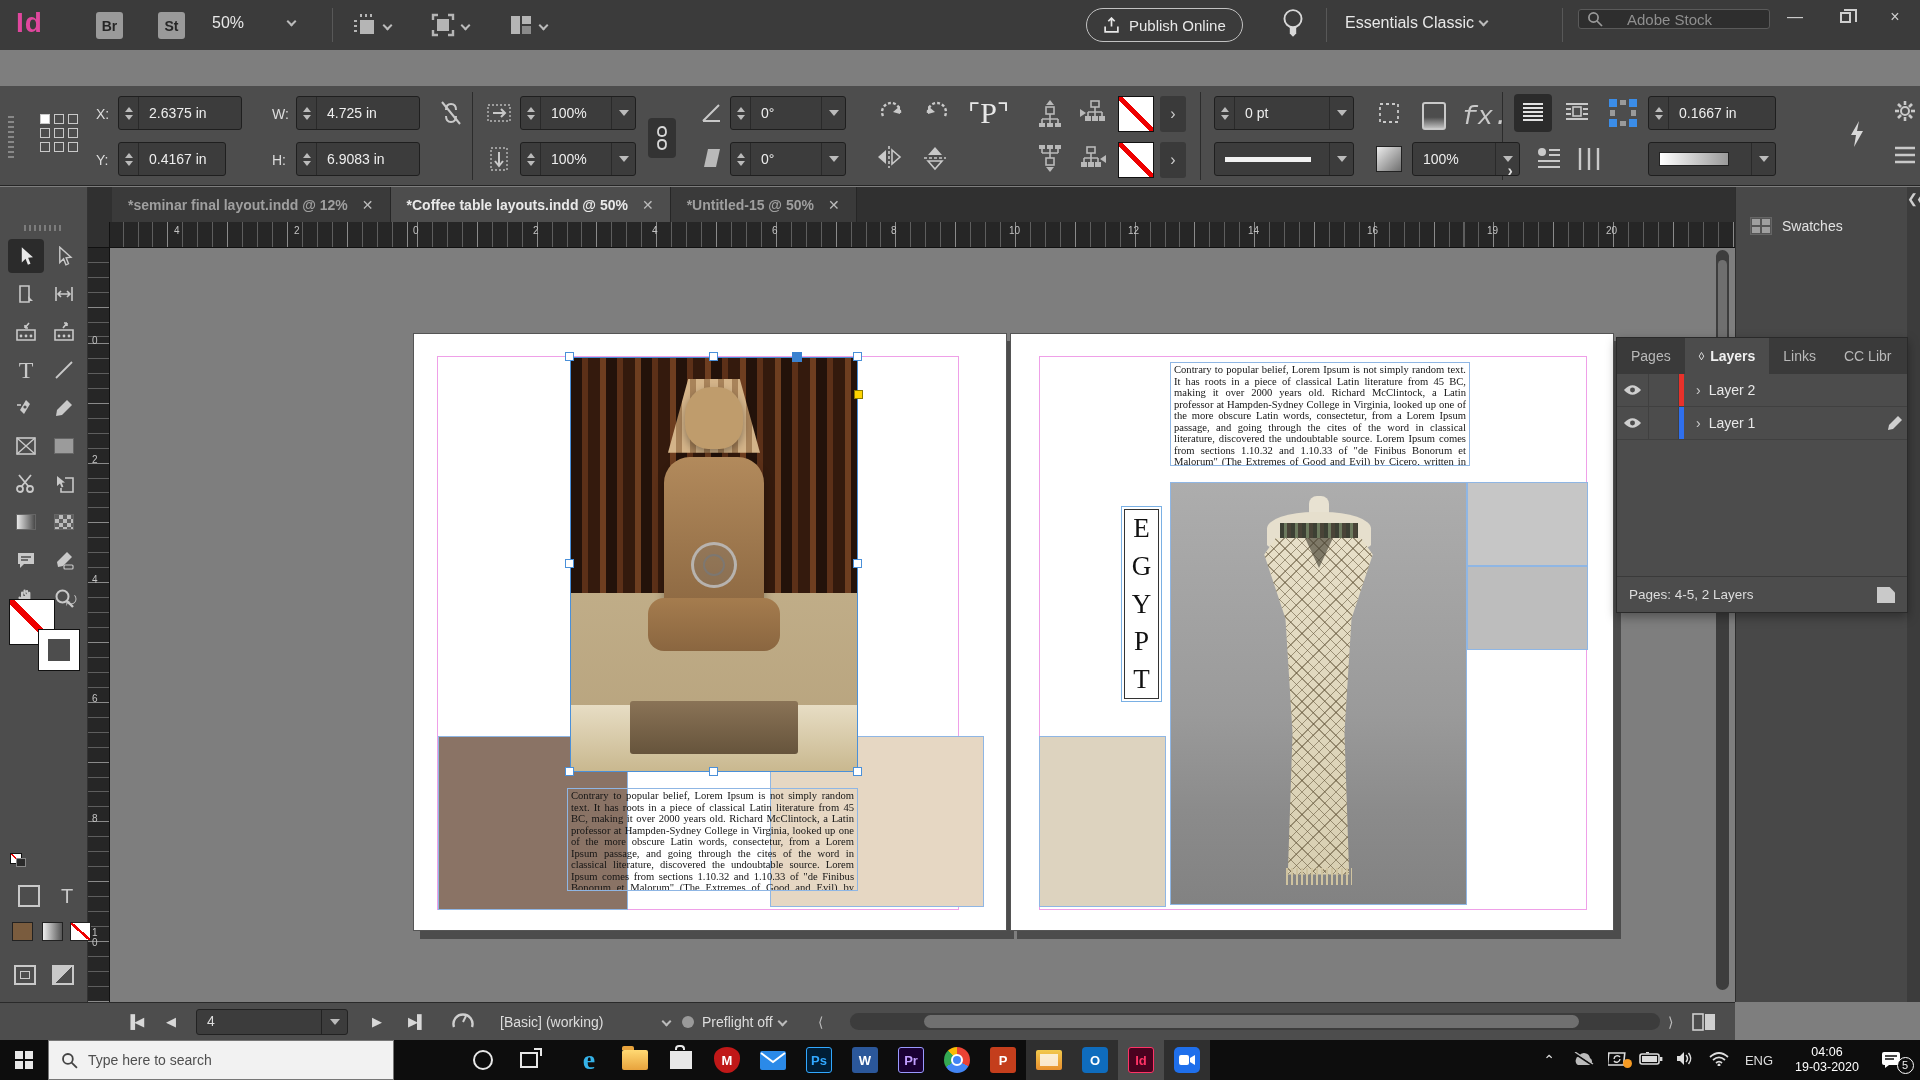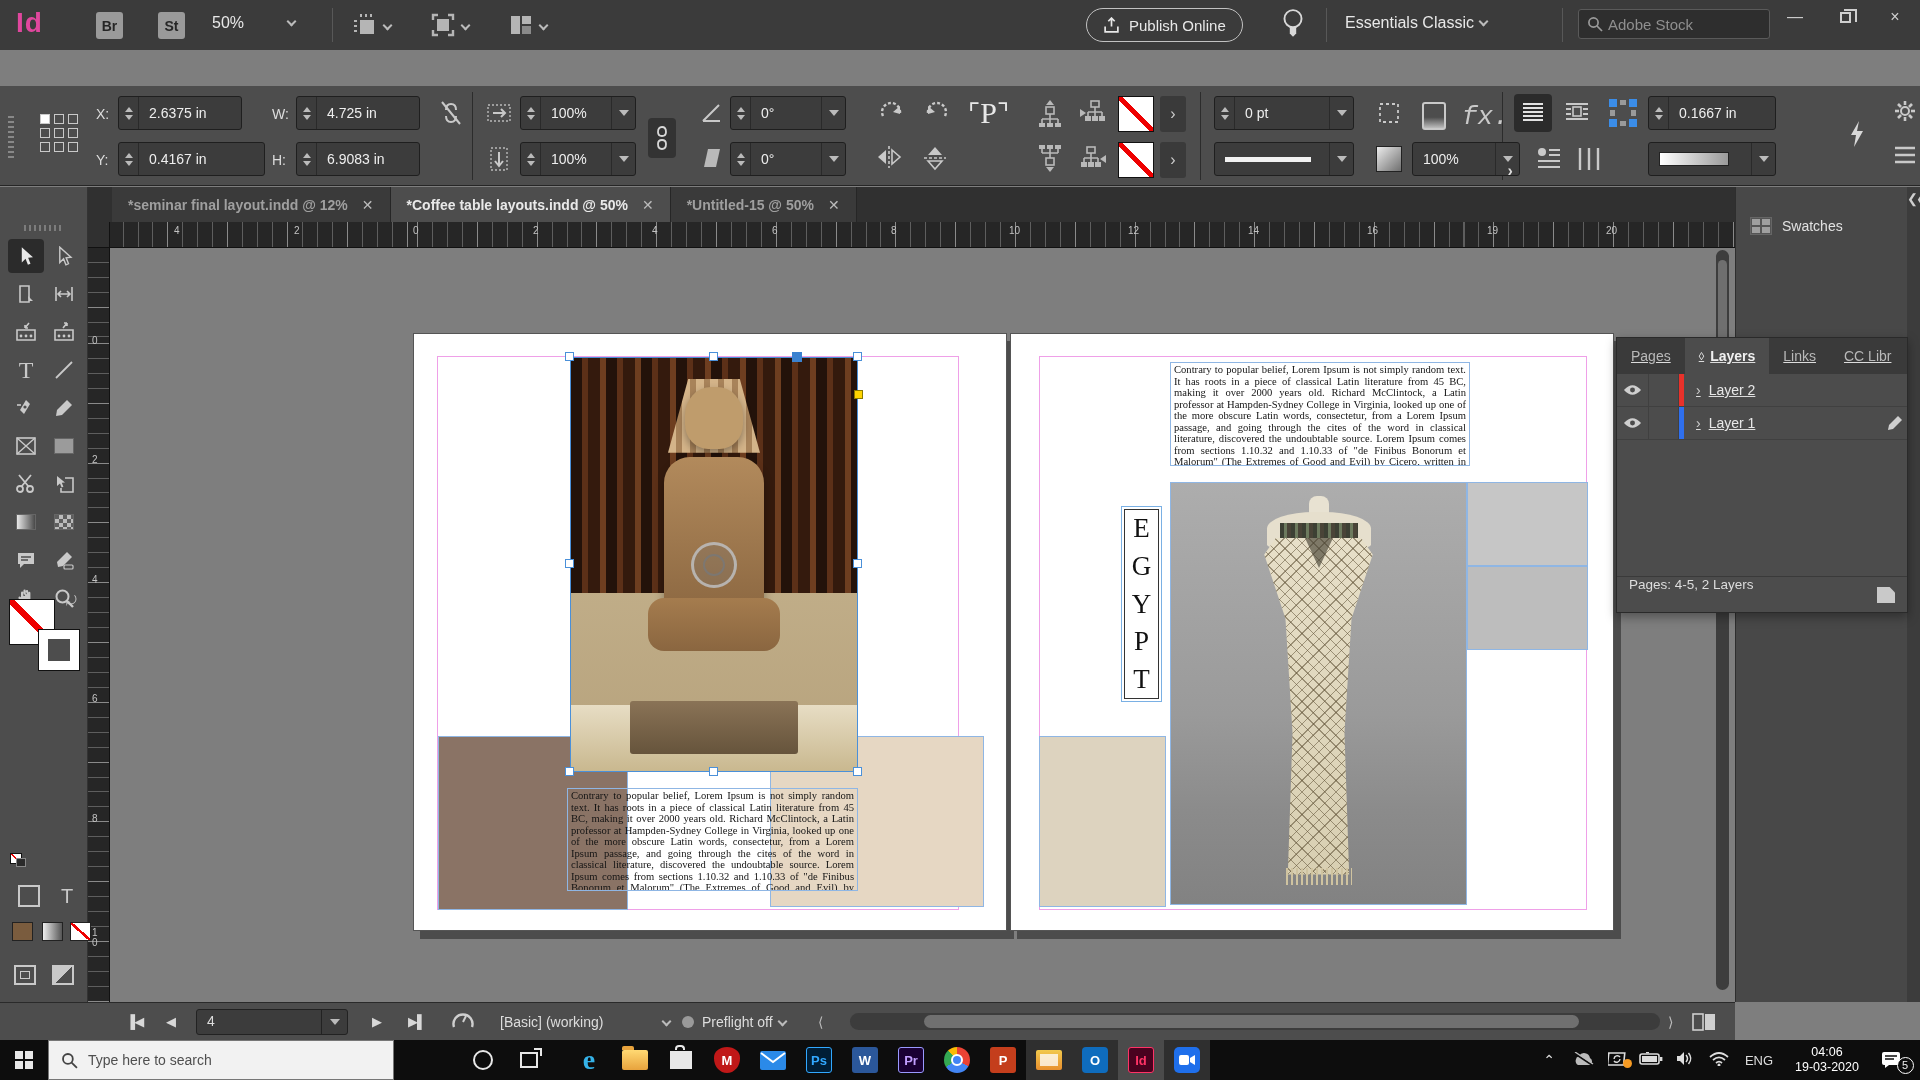--- a/index.html
+++ b/index.html
@@ -23,21 +23,21 @@
   .sep { position:absolute; width:1px; background:#2c2c2c; }
   .noneSw { background:linear-gradient(to top right, #fff 45%, #e00 45%, #e00 55%, #fff 55%); background-color:#fff; border:1px solid #111; }
 
   
   .titlebar { position:absolute; left:0; top:0; width:1920px; height:50px; background:#3b3b3b; }
   .idlogo { position:absolute; left:16px; top:7px; font-size:28px; font-weight:bold; color:#e0479e; letter-spacing:1px; }
   .badge { position:absolute; top:12px; width:27px; height:27px; background:#9a9a9a; color:#262626; font-size:14px; font-weight:bold; display:flex; align-items:center; justify-content:center; border-radius:3px; }
   .zoomlvl { position:absolute; left:212px; top:14px; font-size:16px; color:#e8e8e8; }
   .pill { position:absolute; left:1086px; top:8px; height:34px; border:1px solid #c2c2c2; border-radius:17px; display:flex; align-items:center; padding:0 16px; gap:9px; color:#e8e8e8; font-size:15px; }
   .wsname { position:absolute; left:1345px; top:14px; font-size:16px; color:#e8e8e8; }
-  .stockbox { position:absolute; left:1578px; top:9px; width:192px; height:30px; background:#2e2e2e; border:1px solid #5a5a5a; border-radius:3px; display:flex; align-items:center; padding:0 8px; gap:5px; color:#8f8f8f; font-size:15px; }
+  .stockbox { position:absolute; left:1578px; top:9px; width:192px; height:20px; background:#2e2e2e; border:1px solid #5a5a5a; border-radius:3px; display:flex; align-items:center; padding:0 8px; gap:24px; color:#8f8f8f; font-size:15px; }
   .winbtn { position:absolute; top:0; width:50px; height:34px; display:flex; align-items:center; justify-content:center; color:#cfcfcf; font-size:16px; }
   .restoreglyph { width:11px; height:11px; border:2px solid #cfcfcf; position:relative; }
   .restoreglyph:before { content:""; position:absolute; left:2px; top:-5px; width:11px; height:11px; border:2px solid #cfcfcf; border-left:none; border-bottom:none; }
 
   
   .menubar { position:absolute; left:0; top:50px; width:1920px; height:36px; background:#3b3b3b; display:flex; align-items:center; gap:36px; padding-left:20px; font-size:15px; color:#e4e4e4; border-bottom:1px solid #2c2c2c; }
 
   
   .cpanel { position:absolute; left:0; top:86px; width:1920px; height:100px; background:#4d4d4d; border-bottom:1px solid #262626; }
   .proxy { position:absolute; left:40px; top:28px; width:42px; height:42px; display:grid; grid-template-columns:repeat(3,10px); grid-template-rows:repeat(3,10px); gap:4px; }
@@ -115,30 +115,30 @@
   .egyptbox { position:absolute; background:#fff; border:1px solid #7ab0e4; display:flex; flex-direction:column; align-items:center; justify-content:space-between; padding:8px 0; }
   .egyptinner { position:absolute; inset:2px; border:1px solid #333; }
   .egyptbox span { font-family:"Liberation Serif", serif; font-size:27px; color:#111; line-height:1; z-index:2; }
 
   
   .dock { position:absolute; left:1735px; top:187px; width:185px; height:815px; background:#484848; border-left:1px solid #2e2e2e; }
   .dockstrip { position:absolute; left:171px; top:0; width:14px; height:100%; background:#3c3c3c; }
   .swatchesItem { position:absolute; left:14px; top:30px; display:flex; align-items:center; gap:10px; font-size:14px; color:#e2e2e2; }
   .swIcon { width:22px; height:18px; background:#9f9f9f; border:1px solid #666; box-shadow:inset 0 0 0 1px #444; display:grid; grid-template-columns:1fr 1fr; }
   .swIcon i { border:1px solid #555; }
-  .layersPanel { position:absolute; left:1616px; top:337px; width:292px; height:276px; background:#4c4c4c; border:1px solid #2a2a2a; z-index:20; box-shadow:0 4px 10px rgba(0,0,0,.35);text-decoration:underline; }
+  .layersPanel { position:absolute; left:1616px; top:337px; width:292px; height:276px; background:#4c4c4c; border:1px solid #2a2a2a; z-index:20; box-shadow:0 4px 10px rgba(0,0,0,.35); }
   .lpTabs { display:flex; height:36px; background:#3a3a3a; font-size:14px; color:#b9b9b9; }
   .lpTab { padding:0 14px; display:flex; align-items:center; gap:6px; }
   .lpTab.active { background:#4c4c4c; color:#f0f0f0; }
   .lrow { position:relative; height:33px; display:flex; align-items:center; border-bottom:1px solid #404040; font-size:14px; color:#e8e8e8; }
   .lrow .eyecell { width:32px; height:100%; display:flex; align-items:center; justify-content:center; border-right:1px solid #404040; }
   .lrow .blank { width:30px; height:100%; border-right:1px solid #404040; }
   .lrow .cbar { width:5px; height:100%; }
   .lrow .exp { margin:0 8px 0 12px; color:#ccc; }
-  .lpStatus { position:absolute; left:0; bottom:0; width:100%; height:36px; border-top:1px solid #3a3a3a; display:flex; padding:0 12px; font-size:13.5px; color:#ddd; }
+  .lpStatus { position:absolute; left:0; bottom:0; width:100%; height:36px; border-top:1px solid #3a3a3a; display:flex; align-items:center; padding:0 12px; font-size:13.5px; color:#ddd; }
   .newlayer { position:absolute; right:12px; bottom:9px; width:18px; height:16px; background:#c9c9c9; clip-path:polygon(0 0,70% 0,100% 35%,100% 100%,0 100%); }
 
   
   .statusbar { position:absolute; left:0; top:1002px; width:1735px; height:38px; background:#4d4d4d; border-top:1px solid #2a2a2a; font-size:14px; color:#ddd; }
   .sb { position:absolute; top:0; height:100%; display:flex; align-items:center; }
   .pgfld { position:absolute; left:196px; top:6px; width:152px; height:26px; background:#3c3c3c; border:1px solid #222; border-radius:3px; display:flex; }
   .pgfld .v { flex:1; padding:3px 10px; font-size:14px; }
   .navg { font-size:13px; color:#d8d8d8; letter-spacing:-1px; }
   .hscroll { position:absolute; left:850px; top:10px; width:810px; height:17px; background:#3c3c3c; border-radius:9px; }
   .hscroll .thumb { position:absolute; left:74px; top:2px; width:655px; height:13px; background:#707070; border-radius:7px; }
@@ -399,21 +399,21 @@
             <path d="M17 11 H21"></path>
             <path d="M4 4 L7 7"></path>
             <path d="M15 15 L18 18"></path>
             <path d="M18 4 L15 7"></path>
             <path d="M7 15 L4 18"></path>
           </g>
         </svg>
     </div>
 
     <div class="lab" style="left:96px; top:66px">Y:</div>
-    <div class="fld" style="left:118px; top:56px; width:147px">
+    <div class="fld" style="left:118px; top:56px; width:108px">
         <div class="step">
           <i class="up"></i>
           <i class="dn"></i>
         </div>
         <div class="val">0.4167 in</div>
       </div>
     <div class="lab" style="left:272px; top:66px">H:</div>
     <div class="fld" style="left:296px; top:56px; width:124px">
         <div class="step">
           <i class="up"></i>

